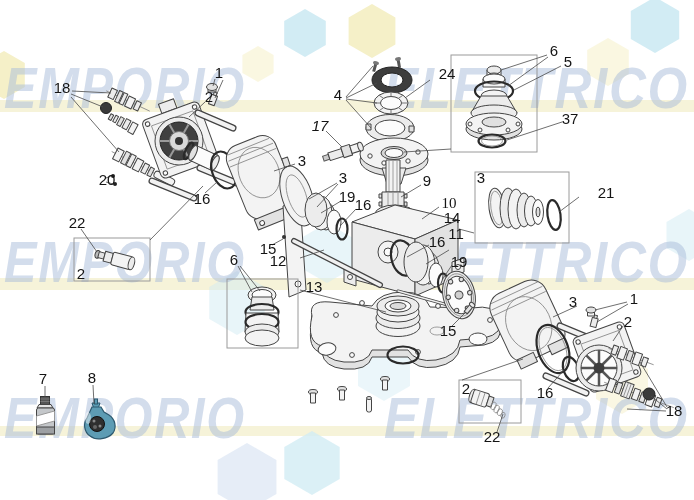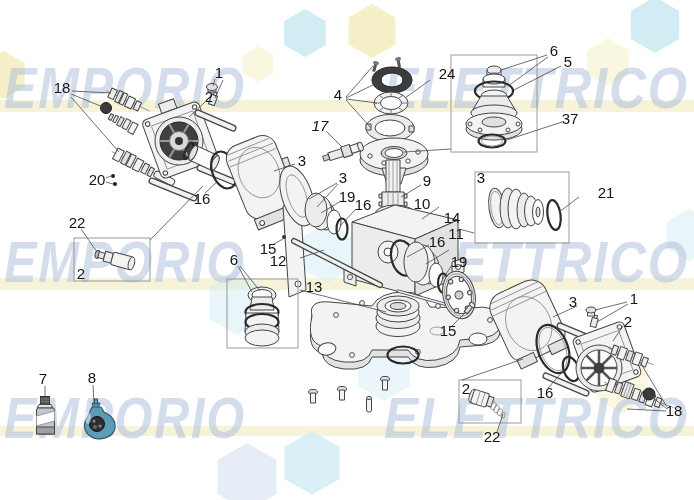--- a/index.html
+++ b/index.html
@@ -565,33 +565,33 @@
     <line x1="45" y1="386" x2="45" y2="397"></line>
     <line x1="93" y1="385" x2="94" y2="404"></line>
     <line x1="462" y1="380" x2="523" y2="359"></line>
   </g>
 </svg>
 
 <div class="stage" id="callouts">
     <span class="callout" style="left: 219px; top: 73px;">1</span>
     <span class="callout" style="left: 209px; top: 97px;">2</span>
     <span class="callout" style="left: 62px; top: 88px;">18</span>
-    <span class="callout" style="left: 97px; top: 180px;">20</span>
+    <span class="callout" style="left: 107px; top: 180px;">20</span>
     <span class="callout" style="left: 202px; top: 199px;">16</span>
     <span class="callout" style="left: 77px; top: 223px;">22</span>
     <span class="callout" style="left: 81px; top: 274px;">2</span>
     <span class="callout" style="left: 338px; top: 95px;">4</span>
     <span class="callout" style="left: 429px; top: 74px; padding-left: 36px;">24</span>
     <span class="callout" style="left: 320px; top: 126px; font-style: italic;">17</span>
     <span class="callout" style="left: 302px; top: 161px;">3</span>
     <span class="callout" style="left: 343px; top: 178px;">3</span>
     <span class="callout" style="left: 347px; top: 197px;">19</span>
     <span class="callout" style="left: 363px; top: 205px;">16</span>
     <span class="callout" style="left: 427px; top: 181px;">9</span>
-    <span class="callout" style="left: 422px; top: 204px;">10</span>
+    <span class="callout" style="left: 449px; top: 204px; font-family: Liberation Serif, serif;">10</span>
     <span class="callout" style="left: 452px; top: 218px;">14</span>
     <span class="callout" style="left: 437px; top: 242px;">16</span>
     <span class="callout" style="left: 456px; top: 234px;">11</span>
     <span class="callout" style="left: 459px; top: 262px;">19</span>
     <span class="callout" style="left: 268px; top: 249px;">15</span>
     <span class="callout" style="left: 278px; top: 261px;">12</span>
     <span class="callout" style="left: 290px; top: 287px; margin-left: 24px;">13</span>
     <span class="callout" style="left: 234px; top: 260px;">6</span>
     <span class="callout" style="left: 448px; top: 331px;">15</span>
     <span class="callout" style="left: 568px; top: 62px;">5</span>

